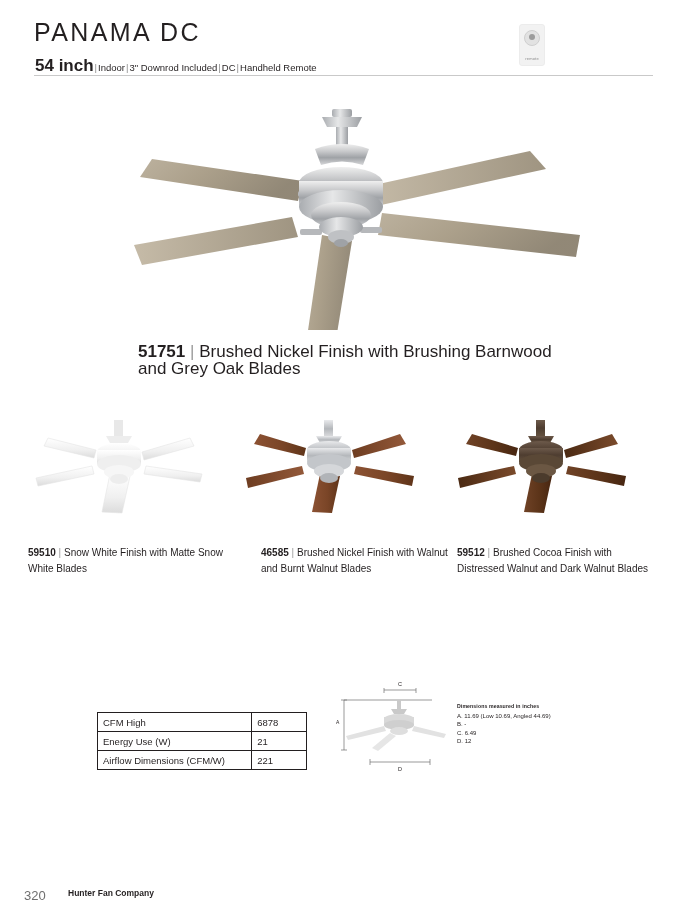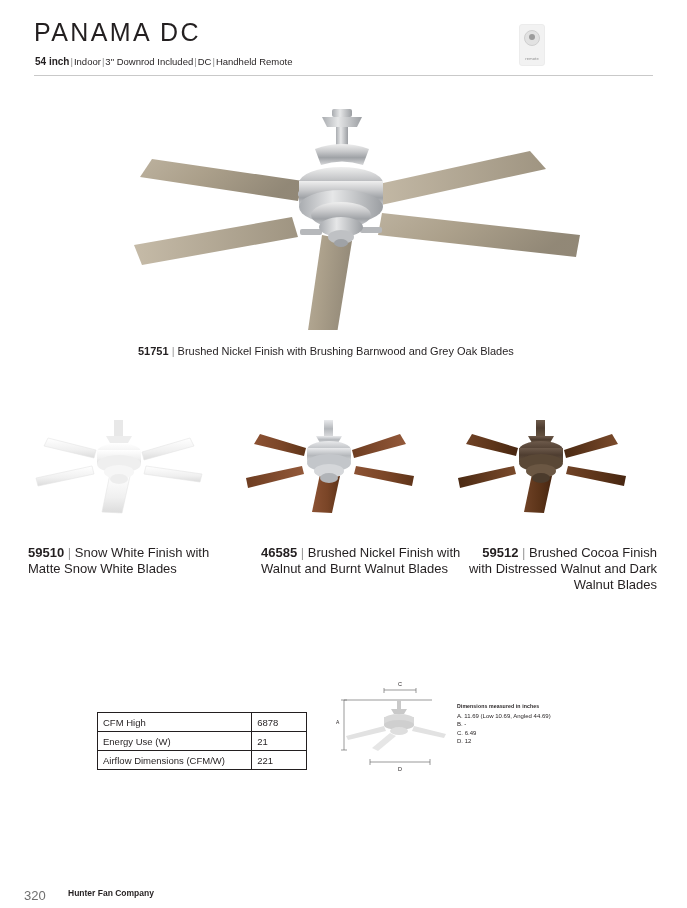--- a/index.html
+++ b/index.html
@@ -27,21 +27,21 @@
     color: #231f20;
   }
   .subtitle {
     position: absolute;
     left: 35px;
     top: 56px;
     font-size: 9.5px;
     color: #231f20;
     white-space: nowrap;
   }
-  .subtitle .sz { font-weight: bold; font-size: 10px; }
+  .subtitle .sz { font-weight: bold; font-size: 17px; }
   .subtitle .sep { color: #8e8e8e; padding: 0 1px; }
 
   .rule {
     position: absolute;
     left: 34px;
     top: 75px;
     width: 619px;
     height: 1px;
     background: #c9c9c9;
   }
@@ -94,33 +94,33 @@
     left: 60px;
     top: 95px;
     width: 560px;
     height: 235px;
   }
   .hero-caption {
     position: absolute;
     left: 138px;
     top: 343px;
     width: 420px;
-    font-size: 11px;
+    font-size: 17px;
     line-height: 17px;
     color: #231f20;
   }
   .hero-caption b { font-weight: bold; }
   .hero-caption .bar { color: #9a9a9a; }
 
   
   .trio { position: absolute; left: 0; top: 408px; width: 687px; height: 130px; }
   .trio-cell { position: absolute; top: 0; width: 200px; height: 128px; }
   .cap {
     position: absolute;
-    font-size: 13px;
+    font-size: 10px;
     line-height: 16px;
     width: 200px;
     color: #231f20;
   }
   .cap b { font-weight: bold; }
   .cap .bar { color: #9a9a9a; }
 
   
   .spec-table {
     position: absolute;
@@ -350,21 +350,21 @@
       <span class="bar">|</span>
       <span>Snow White Finish with Matte Snow White Blades</span>
     </div>
 
     <div class="cap" style="left:261px; top:137px;">
       <b>46585</b>
       <span class="bar">|</span>
       <span>Brushed Nickel Finish with Walnut and Burnt Walnut Blades</span>
     </div>
 
-    <div class="cap" style="left:457px; top:137px;text-align:right;">
+    <div class="cap" style="left:457px; top:137px;">
       <b>59512</b>
       <span class="bar">|</span>
       <span>Brushed Cocoa Finish with Distressed Walnut and Dark Walnut Blades</span>
     </div>
   </div>
 
   <table class="spec-table">
     <tbody>
         <tr>
       <td class="k">CFM High</td>

